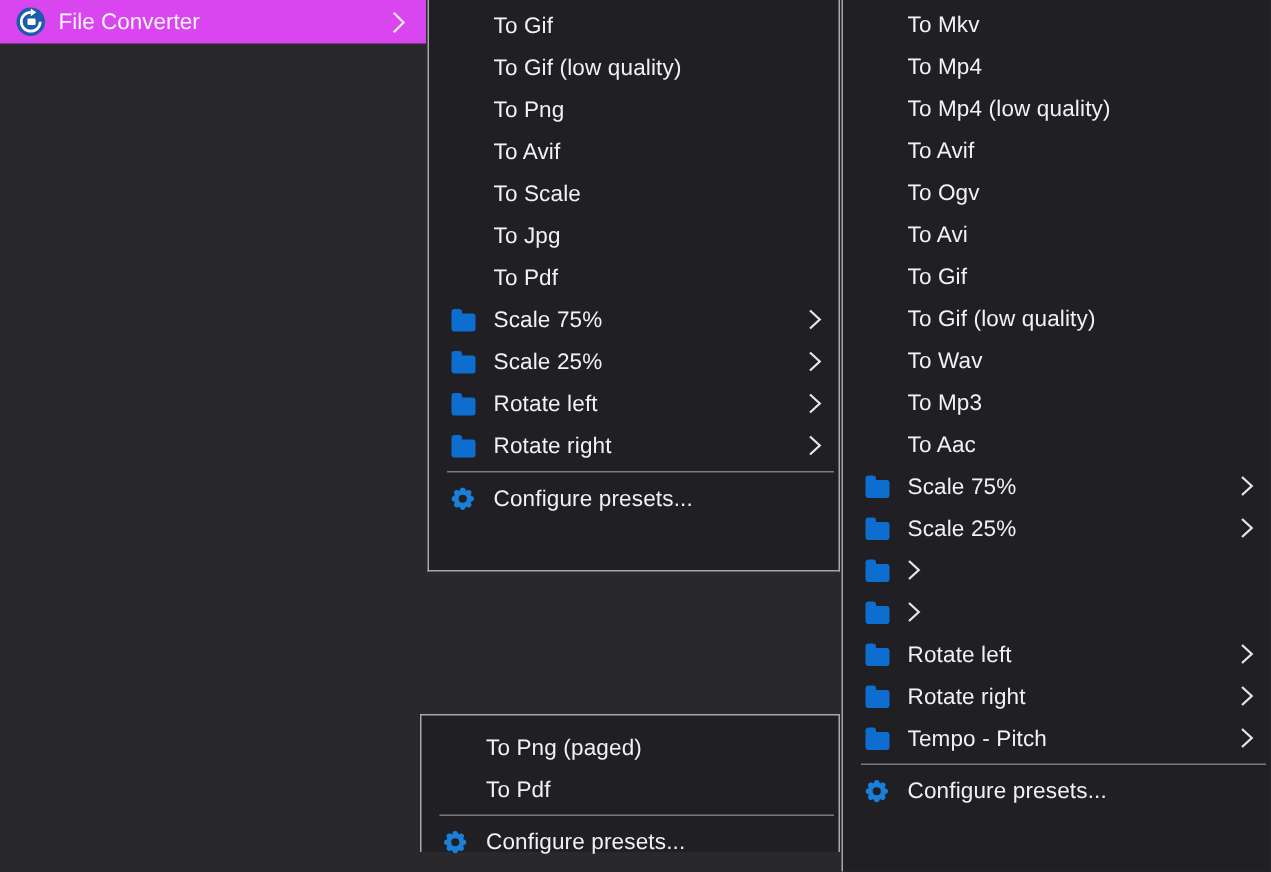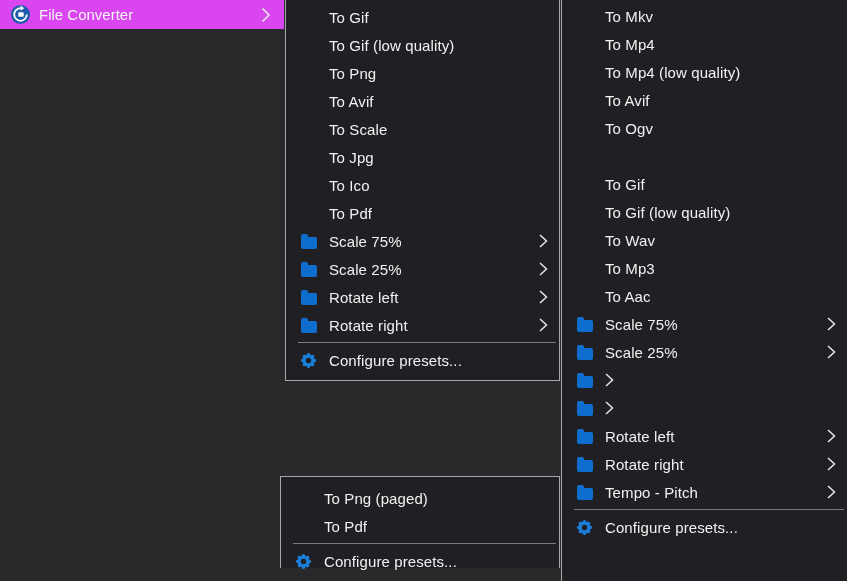--- a/index.html
+++ b/index.html
@@ -91,24 +91,20 @@
     <div class="menu-item">
       <span class="icon-slot"></span>
       <span class="label">To Scale</span>
     </div>
     <div class="menu-item">
       <span class="icon-slot"></span>
       <span class="label">To Jpg</span>
     </div>
     <div class="menu-item">
       <span class="icon-slot"></span>
-      <span class="label">To Ico</span>
-    </div>
-    <div class="menu-item">
-      <span class="icon-slot"></span>
       <span class="label">To Pdf</span>
     </div>
     <div class="menu-item">
       <span class="icon-slot">
         <span class="folder-icon"></span>
       </span>
       <span class="label">Scale 75%</span>
       <span class="chevron-slot">
         <svg width="9" height="14" viewBox="0 0 9 14">
           <polyline points="1,1 7.5,7 1,13" fill="none" stroke="#e6e6e6" stroke-width="1.5"></polyline>
@@ -174,20 +170,21 @@
     <div class="menu-item">
       <span class="icon-slot"></span>
       <span class="label">To Avif</span>
     </div>
     <div class="menu-item">
       <span class="icon-slot"></span>
       <span class="label">To Ogv</span>
     </div>
     <div class="menu-item">
       <span class="icon-slot"></span>
+      <span class="label">To Avi</span>
     </div>
     <div class="menu-item">
       <span class="icon-slot"></span>
       <span class="label">To Gif</span>
     </div>
     <div class="menu-item">
       <span class="icon-slot"></span>
       <span class="label">To Gif (low quality)</span>
     </div>
     <div class="menu-item">

